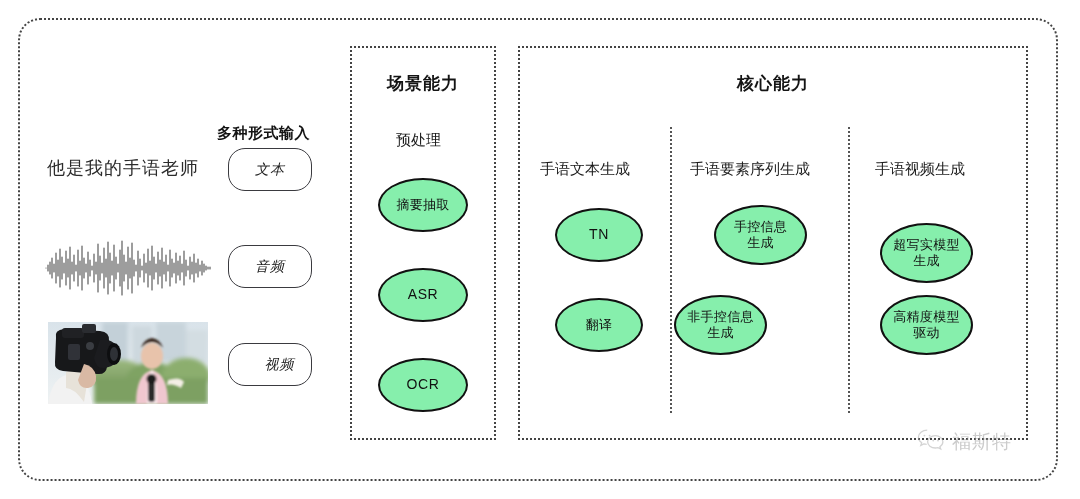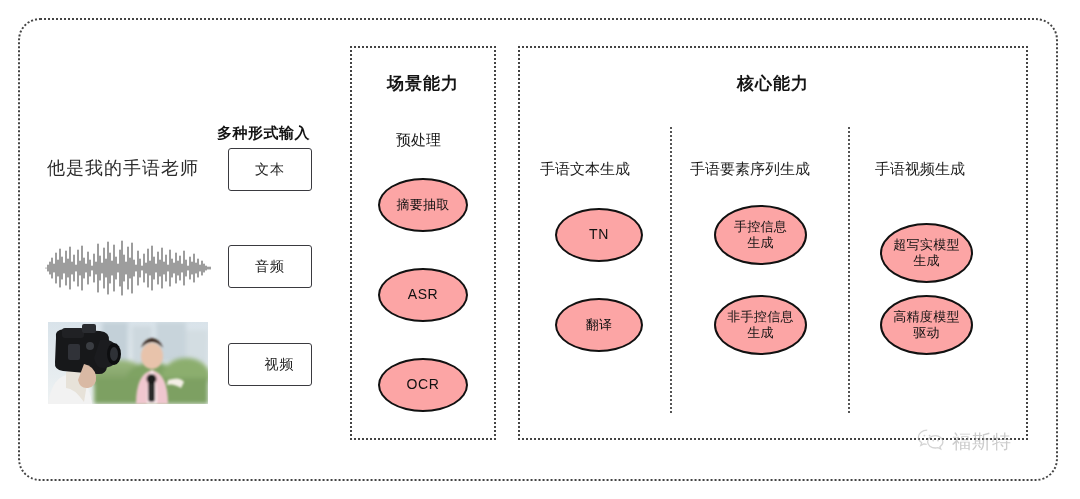--- a/index.html
+++ b/index.html
@@ -75,43 +75,44 @@
   
   .ellipse {
     position: absolute;
     box-sizing: border-box;
     border: 2.4px solid #111;
     border-radius: 50%;
     display: flex;
     align-items: center;
     justify-content: center;
     text-align: center;
-    background: #fca5a5;
+    background: #86efac;
   }
   .ellipse span {
     font-size: 13px;
     line-height: 1.25;
     color: #111;
     white-space: pre-line;
     letter-spacing: 0.3px;
   }
   .ellipse.latin span { font-size: 14px; letter-spacing: 0.6px; }
 
   
   .inbox {
     position: absolute;
     box-sizing: border-box;
     width: 84px;
     height: 43px;
     border: 1.6px solid #3a3a3f;
-    border-radius: 3px;
+    border-radius: 17px;
     display: flex;
     align-items: center;
     justify-content: center;
     background: #fff;
+    font-style: italic;
   }
   .inbox span { font-size: 14px; color: #222; letter-spacing: 1px; }
 
   
   .input-heading {
     position: absolute;
     left: 217px;
     top: 104px;
     font-size: 15px;
     font-weight: bold;
@@ -370,21 +371,21 @@
   </div>
   <div class="ellipse" style="left:555px; top:298px; width:88px; height:54px;">
     <span>翻译</span>
   </div>
 
   <div class="sub-label" style="left:690px; top:160px;">手语要素序列生成</div>
   <div class="ellipse" style="left:714px; top:205px; width:93px; height:60px;">
     <span>手控信息
 生成</span>
   </div>
-  <div class="ellipse" style="left:714px; top:295px; width:93px; height:60px;align-items:center;">
+  <div class="ellipse" style="left:674px; top:295px; width:93px; height:60px;align-items:center;">
     <span>非手控信息
 生成</span>
   </div>
 
   <div class="sub-label" style="left:875px; top:160px;">手语视频生成</div>
   <div class="ellipse" style="left:880px; top:223px; width:93px; height:60px;">
     <span>超写实模型
 生成</span>
   </div>
   <div class="ellipse" style="left:880px; top:295px; width:93px; height:60px;">

